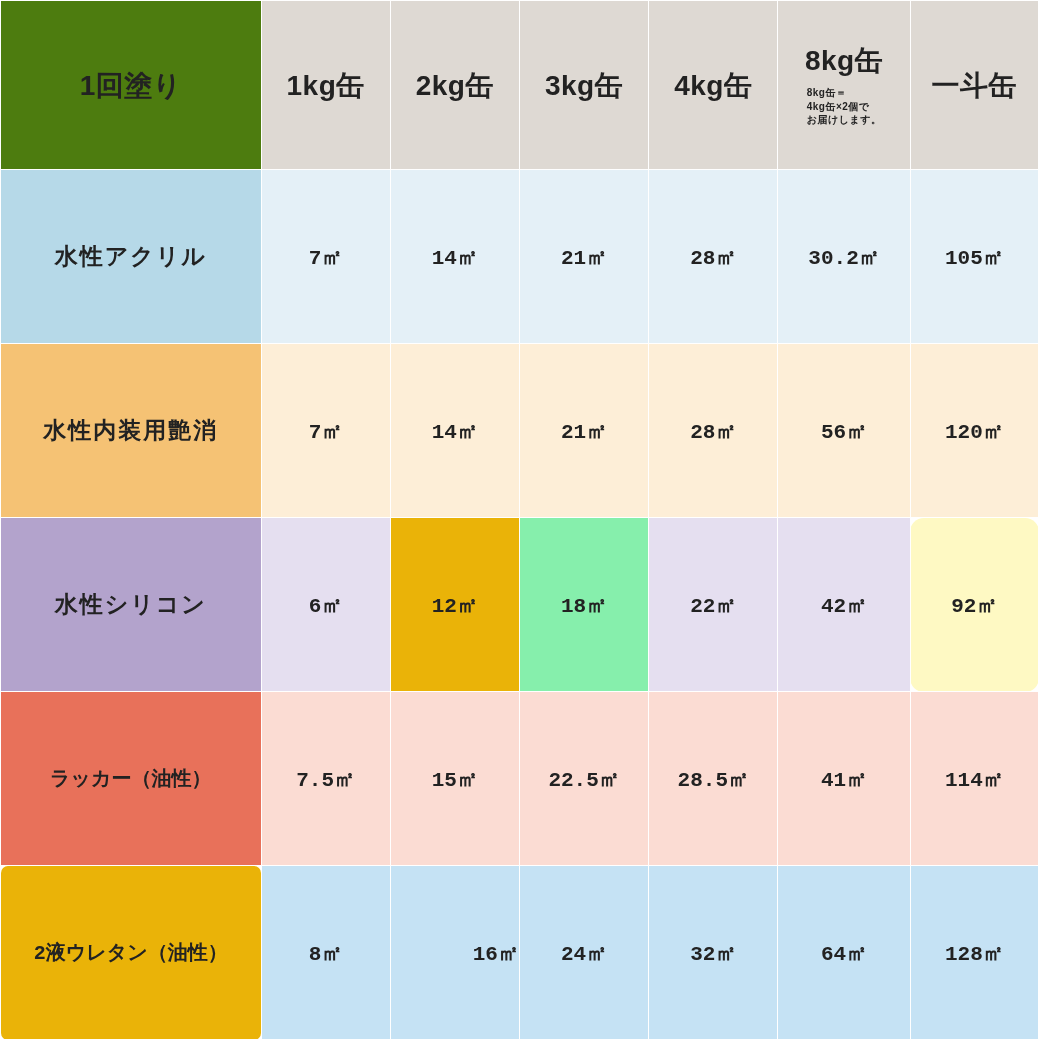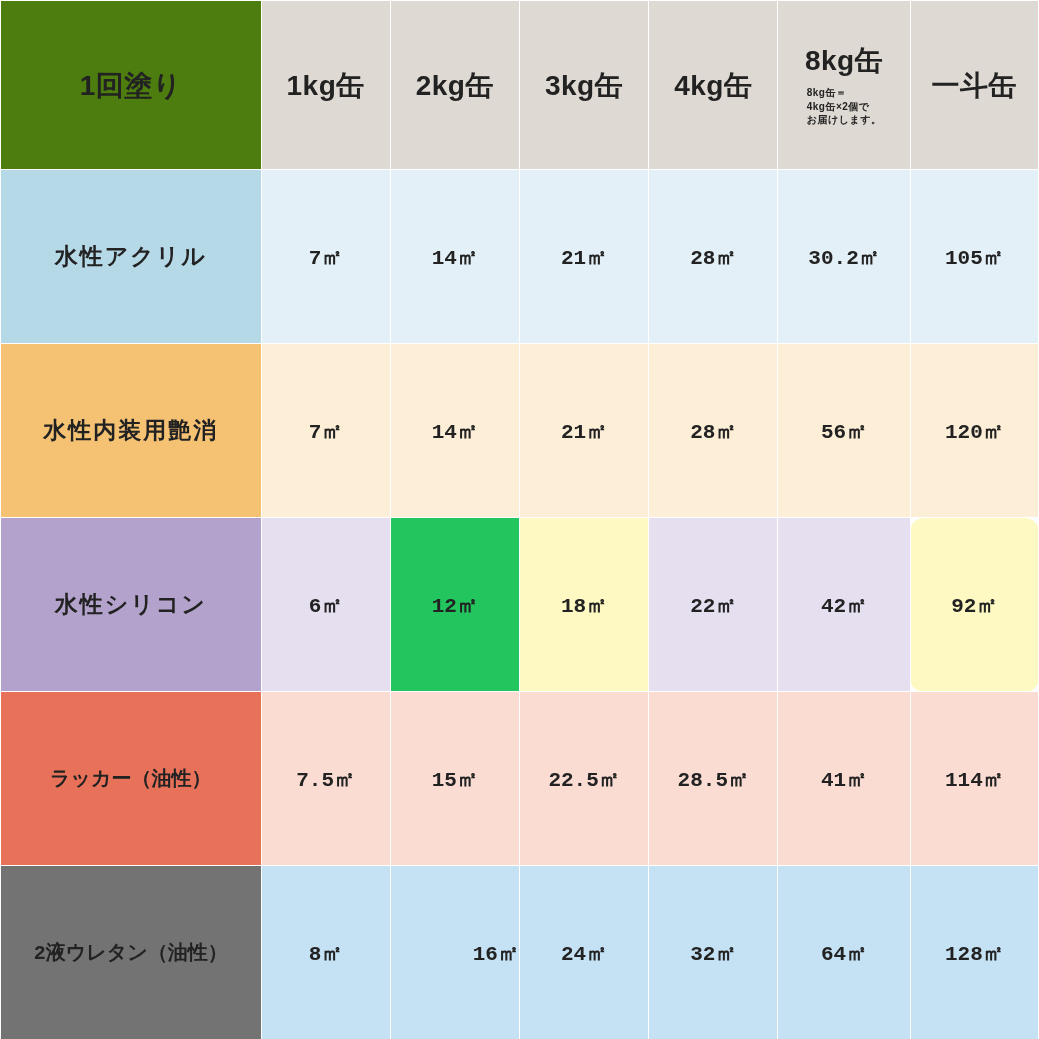--- a/index.html
+++ b/index.html
@@ -157,39 +157,39 @@
       <td class="val" style="background:#fdeed7;">14㎡</td>
       <td class="val" style="background:#fdeed7;">21㎡</td>
       <td class="val" style="background:#fdeed7;">28㎡</td>
       <td class="val" style="background:#fdeed7;margin-top:30px;">56㎡</td>
       <td class="val" style="background:#fdeed7;">120㎡</td>
     </tr>
 
     <tr class="data-row">
       <td class="rowlabel" style="background:#b3a3cc;">水性シリコン</td>
       <td class="val" style="background:#e5dff0;">6㎡</td>
-      <td class="val" style="background:#22c55e;">12㎡</td>
-      <td class="val" style="background:#fef9c3;">18㎡</td>
+      <td class="val" style="background:#eab308;">12㎡</td>
+      <td class="val" style="background:#86efac;">18㎡</td>
       <td class="val" style="background:#e5dff0;">22㎡</td>
       <td class="val" style="background:#e5dff0;">42㎡</td>
       <td class="val" style="background:#fef9c3;border-radius:14px;">92㎡</td>
     </tr>
 
     <tr class="data-row">
       <td class="rowlabel small" style="background:#e8715a;">ラッカー（油性）</td>
       <td class="val" style="background:#fbdcd3;">7.5㎡</td>
       <td class="val" style="background:#fbdcd3;">15㎡</td>
       <td class="val" style="background:#fbdcd3;">22.5㎡</td>
       <td class="val" style="background:#fbdcd3;">28.5㎡</td>
       <td class="val" style="background:#fbdcd3;">41㎡</td>
       <td class="val" style="background:#fbdcd3;">114㎡</td>
     </tr>
 
     <tr class="data-row">
-      <td class="rowlabel small" style="background:#737373;">2液ウレタン（油性）</td>
+      <td class="rowlabel small" style="background:#eab308;border-radius:7px;">2液ウレタン（油性）</td>
       <td class="val" style="background:#c5e2f4;">8㎡</td>
       <td class="val" style="background:#c5e2f4;text-align:right;">16㎡</td>
       <td class="val" style="background:#c5e2f4;">24㎡</td>
       <td class="val" style="background:#c5e2f4;">32㎡</td>
       <td class="val" style="background:#c5e2f4;">64㎡</td>
       <td class="val" style="background:#c5e2f4;">128㎡</td>
     </tr>
 
   </tbody>
 </table>

